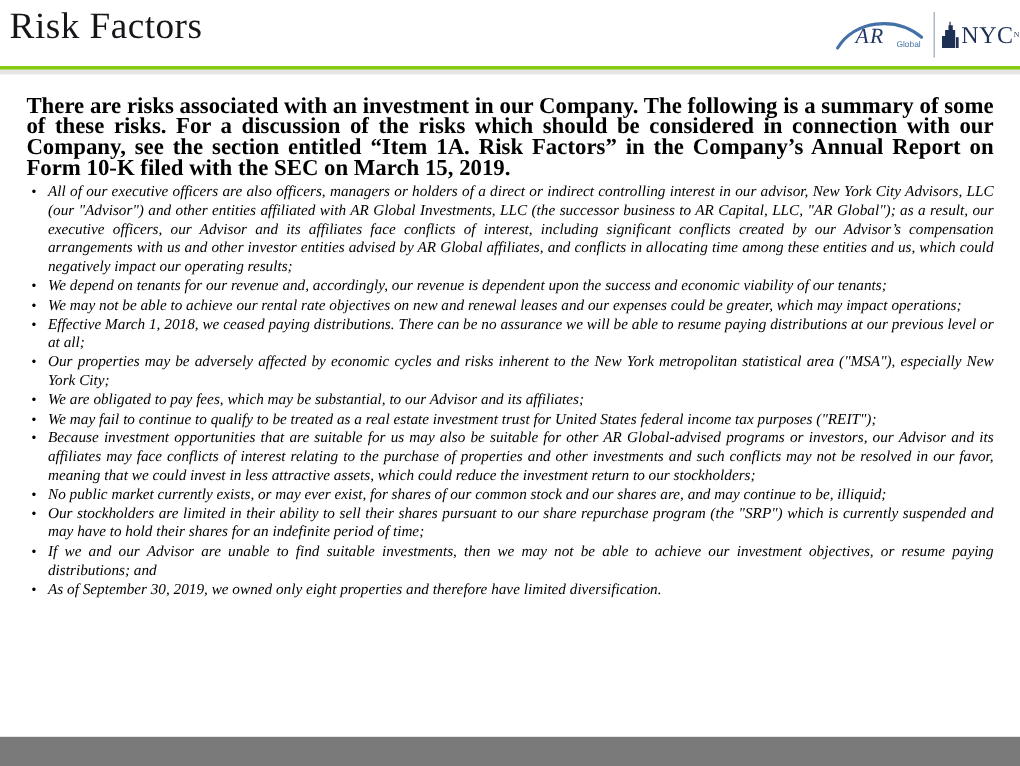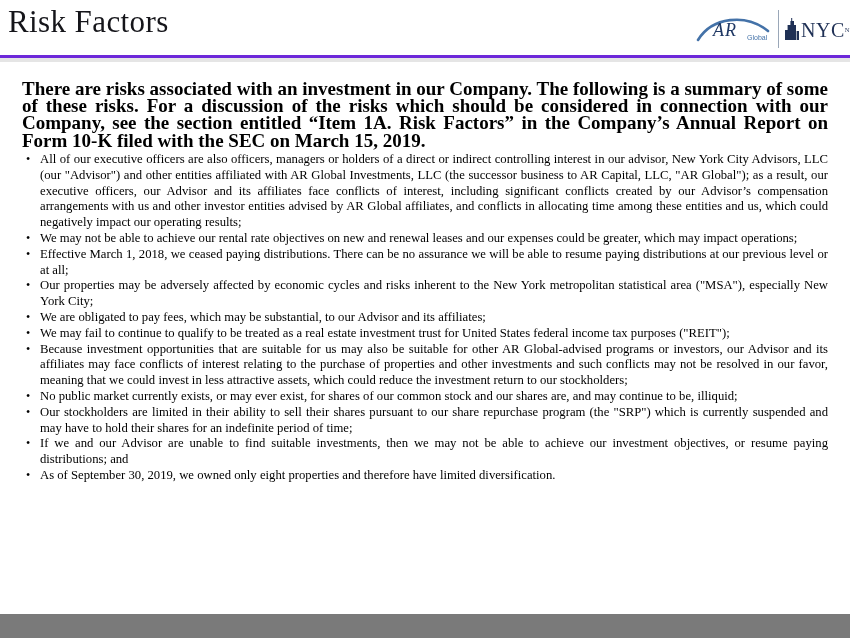--- a/index.html
+++ b/index.html
@@ -11,21 +11,21 @@
     overflow: hidden;
     font-family: "Liberation Serif", serif;
     color: #000;
   }
 
   
   .header {
     position: absolute;
     top: 0; left: 0; right: 0;
     height: 55px;
-    border-bottom: 3px solid #6d28d9;
+    border-bottom: 3px solid #84cc16;
     box-shadow: 0 4px 0 rgba(180,180,180,0.35);
     background: #ffffff;
   }
   .page-title {
     position: absolute;
     left: 8px;
     top: 4px;
     margin: 0;
     font-size: 31px;
     font-weight: normal;
@@ -126,20 +126,21 @@
     margin: 0;
     padding: 0;
     list-style: none;
     font-size: 12.7px;
     line-height: 15.8px;
     text-align: justify;
   }
   .bullet-list li {
     position: relative;
     padding-left: 15px;
+    font-style: italic;
   }
   .bullet-list li::before {
     content: "\2022";
     position: absolute;
     left: 1px;
     top: 0;
     font-size: 12px;
   }
 
   
@@ -191,20 +192,21 @@
         <span class="nyc-tagline">NEW YORK CITY REIT</span>
       </div>
 
     </div>
   </div>
 
   <p class="intro">There are risks associated with an investment in our Company. The following is a summary of some of these risks. For a discussion of the risks which should be considered in connection with our Company, see the section entitled “Item 1A. Risk Factors” in the Company’s Annual Report on Form 10-K filed with the SEC on March 15, 2019.</p>
 
   <ul class="bullet-list">
     <li>All of our executive officers are also officers, managers or holders of a direct or indirect controlling interest in our advisor, New York City Advisors, LLC (our "Advisor") and other entities affiliated with AR Global Investments, LLC (the successor business to AR Capital, LLC, "AR Global"); as a result, our executive officers, our Advisor and its affiliates face conflicts of interest, including significant conflicts created by our Advisor’s compensation arrangements with us and other investor entities advised by AR Global affiliates, and conflicts in allocating time among these entities and us, which could negatively impact our operating results;</li>
+    <li>We depend on tenants for our revenue and, accordingly, our revenue is dependent upon the success and economic viability of our tenants;</li>
     <li>We may not be able to achieve our rental rate objectives on new and renewal leases and our expenses could be greater, which may impact operations;</li>
     <li>Effective March 1, 2018, we ceased paying distributions. There can be no assurance we will be able to resume paying distributions at our previous level or at all;</li>
     <li>Our properties may be adversely affected by economic cycles and risks inherent to the New York metropolitan statistical area ("MSA"), especially New York City;</li>
     <li>We are obligated to pay fees, which may be substantial, to our Advisor and its affiliates;</li>
     <li>We may fail to continue to qualify to be treated as a real estate investment trust for United States federal income tax purposes ("REIT");</li>
     <li>Because investment opportunities that are suitable for us may also be suitable for other AR Global-advised programs or investors, our Advisor and its affiliates may face conflicts of interest relating to the purchase of properties and other investments and such conflicts may not be resolved in our favor, meaning that we could invest in less attractive assets, which could reduce the investment return to our stockholders;</li>
     <li>No public market currently exists, or may ever exist, for shares of our common stock and our shares are, and may continue to be, illiquid;</li>
     <li>Our stockholders are limited in their ability to sell their shares pursuant to our share repurchase program (the "SRP") which is currently suspended and may have to hold their shares for an indefinite period of time;</li>
     <li>If we and our Advisor are unable to find suitable investments, then we may not be able to achieve our investment objectives, or resume paying distributions; and</li>
     <li>As of September 30, 2019, we owned only eight properties and therefore have limited diversification.</li>

